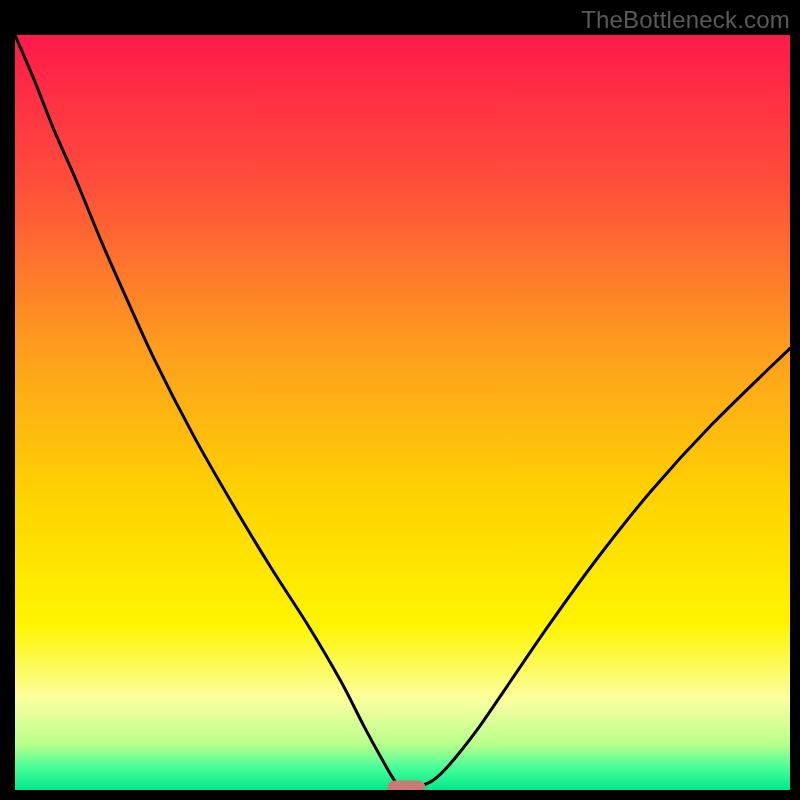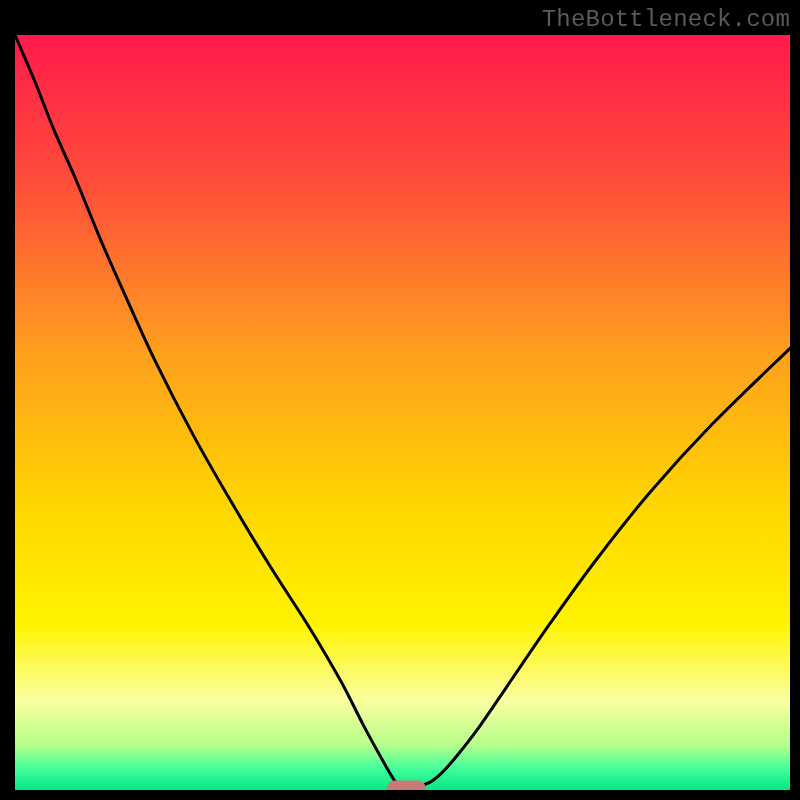--- a/index.html
+++ b/index.html
@@ -8,21 +8,20 @@
     width: 800px;
     height: 800px;
     background: #ffffff;
     font-family: Arial, Helvetica, sans-serif;
     overflow: hidden;
   }
   .stage {
     position: relative;
     width: 800px;
     height: 656px;
-    font-family: Liberation Mono, monospace;
   }
   .watermark {
     position: absolute;
     top: 6px;
     right: 10px;
     font-size: 24px;
     color: #5a5a5a;
     font-weight: 400;
     z-index: 10;
     letter-spacing: 0.2px;

